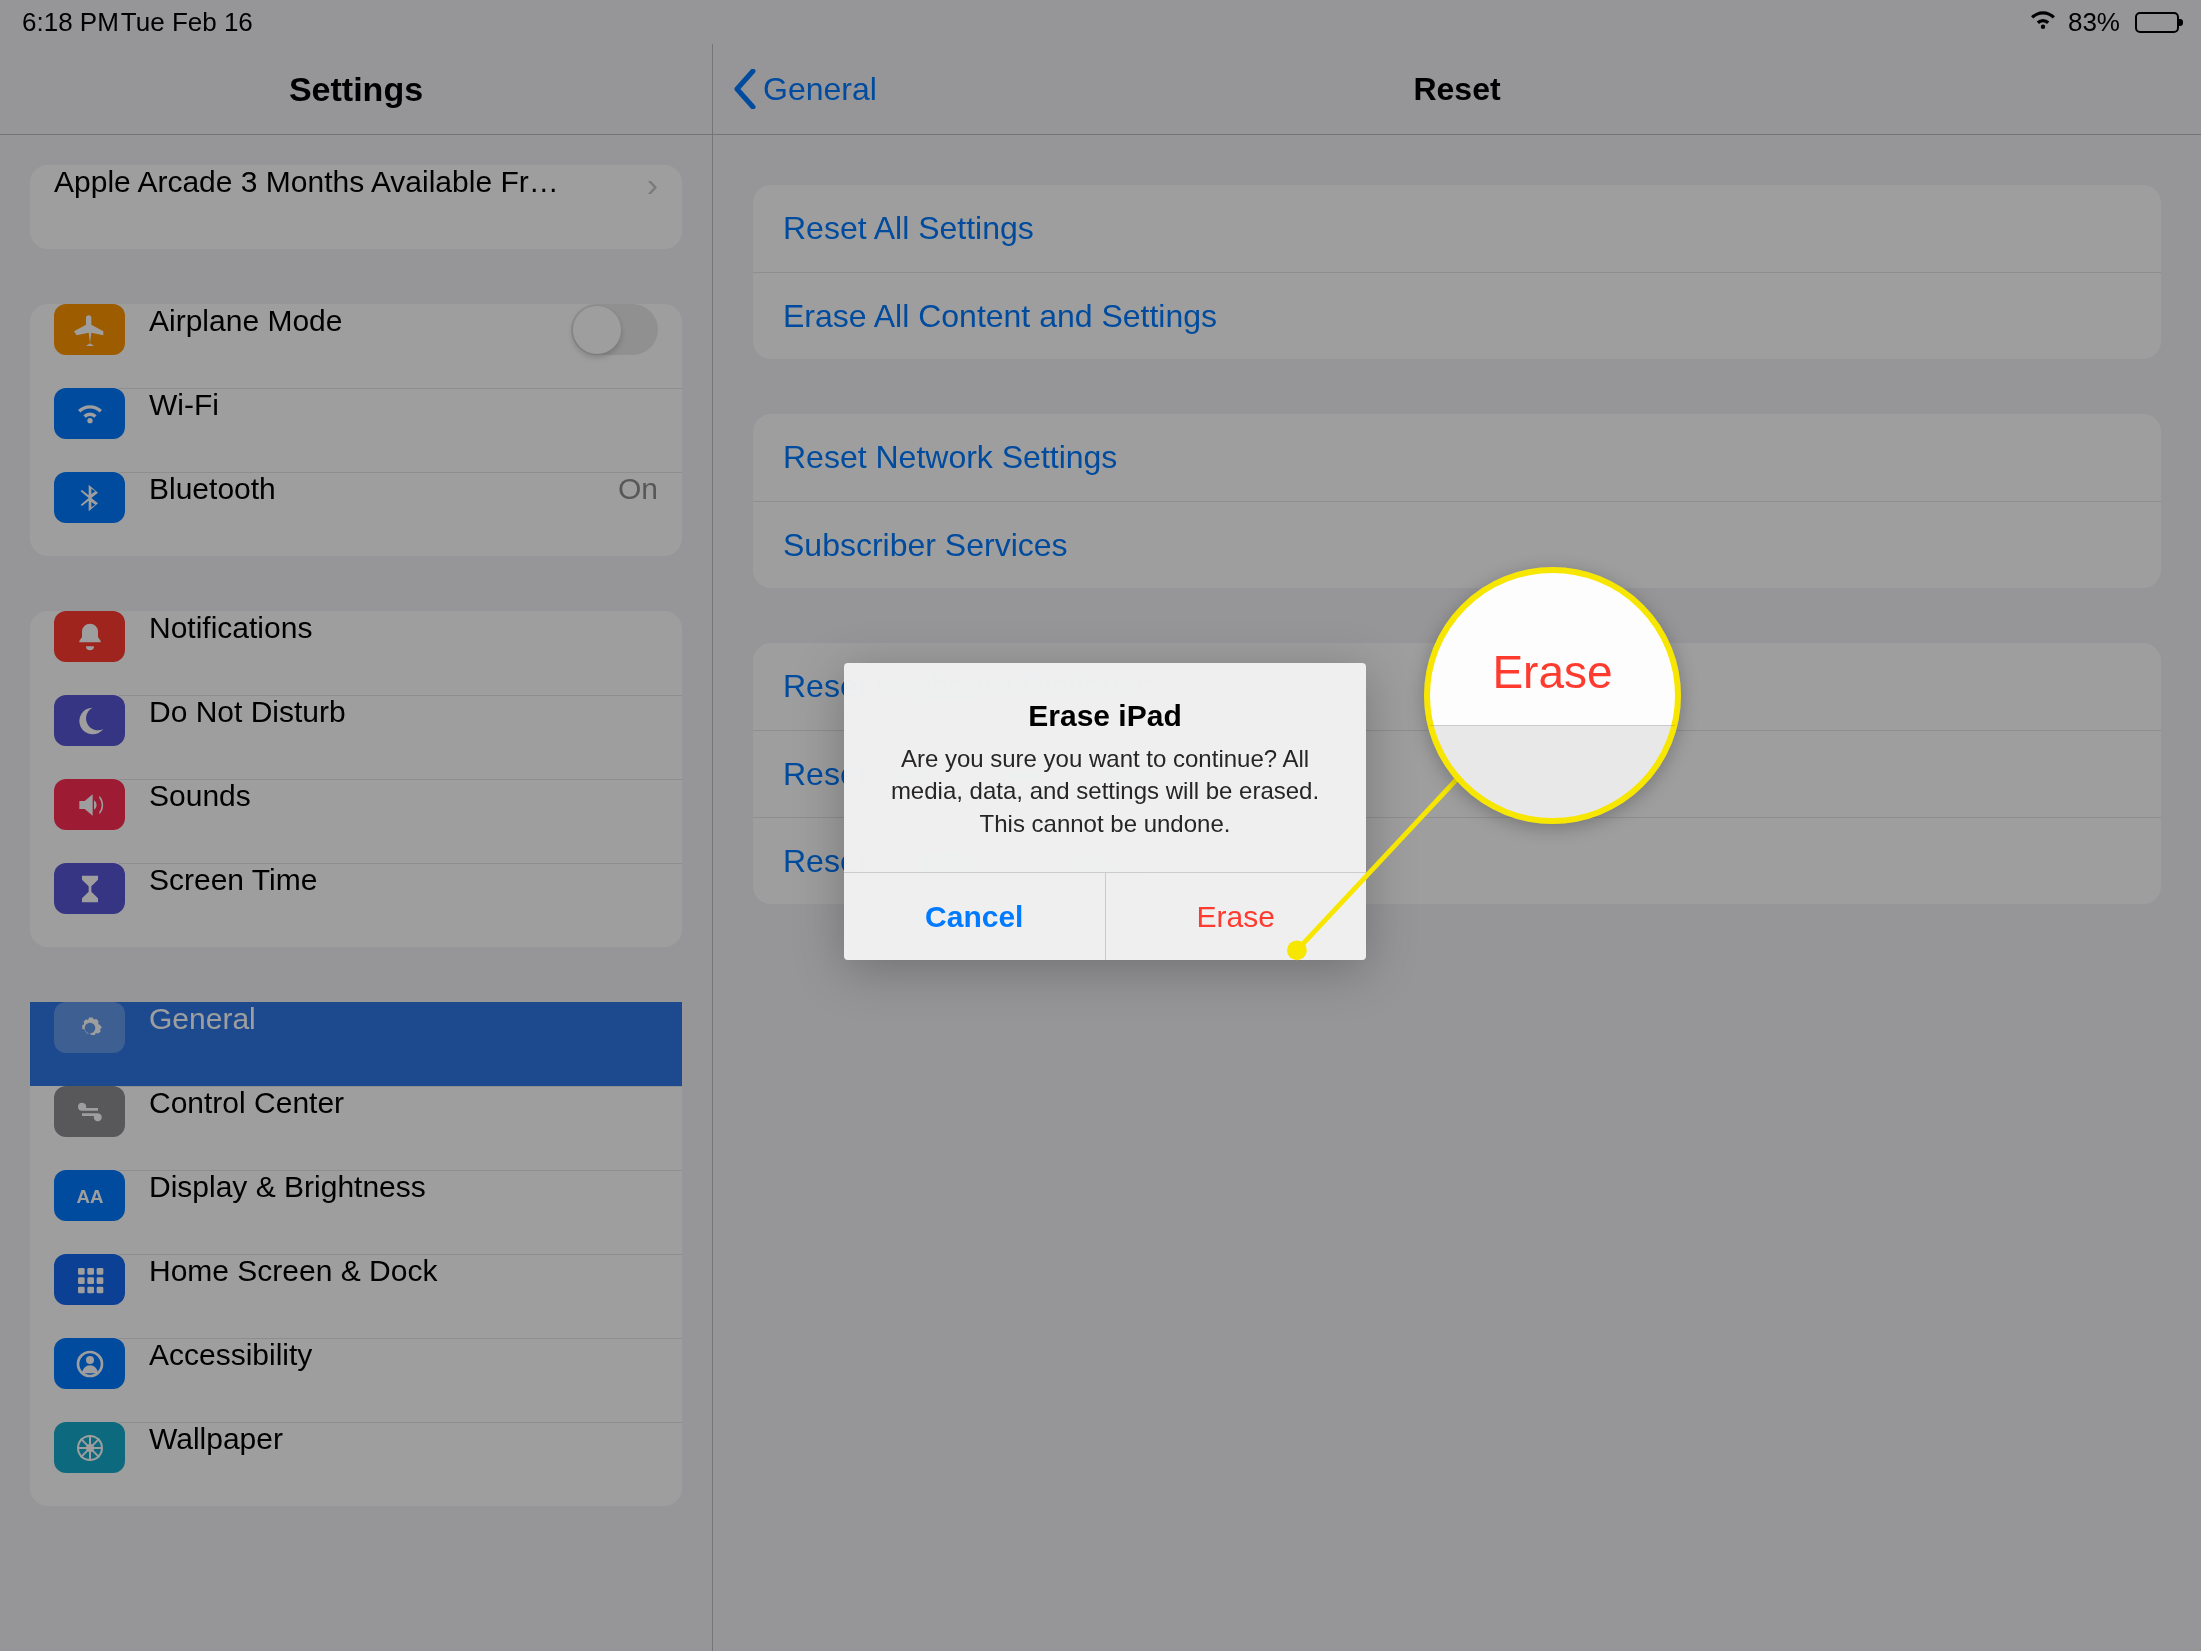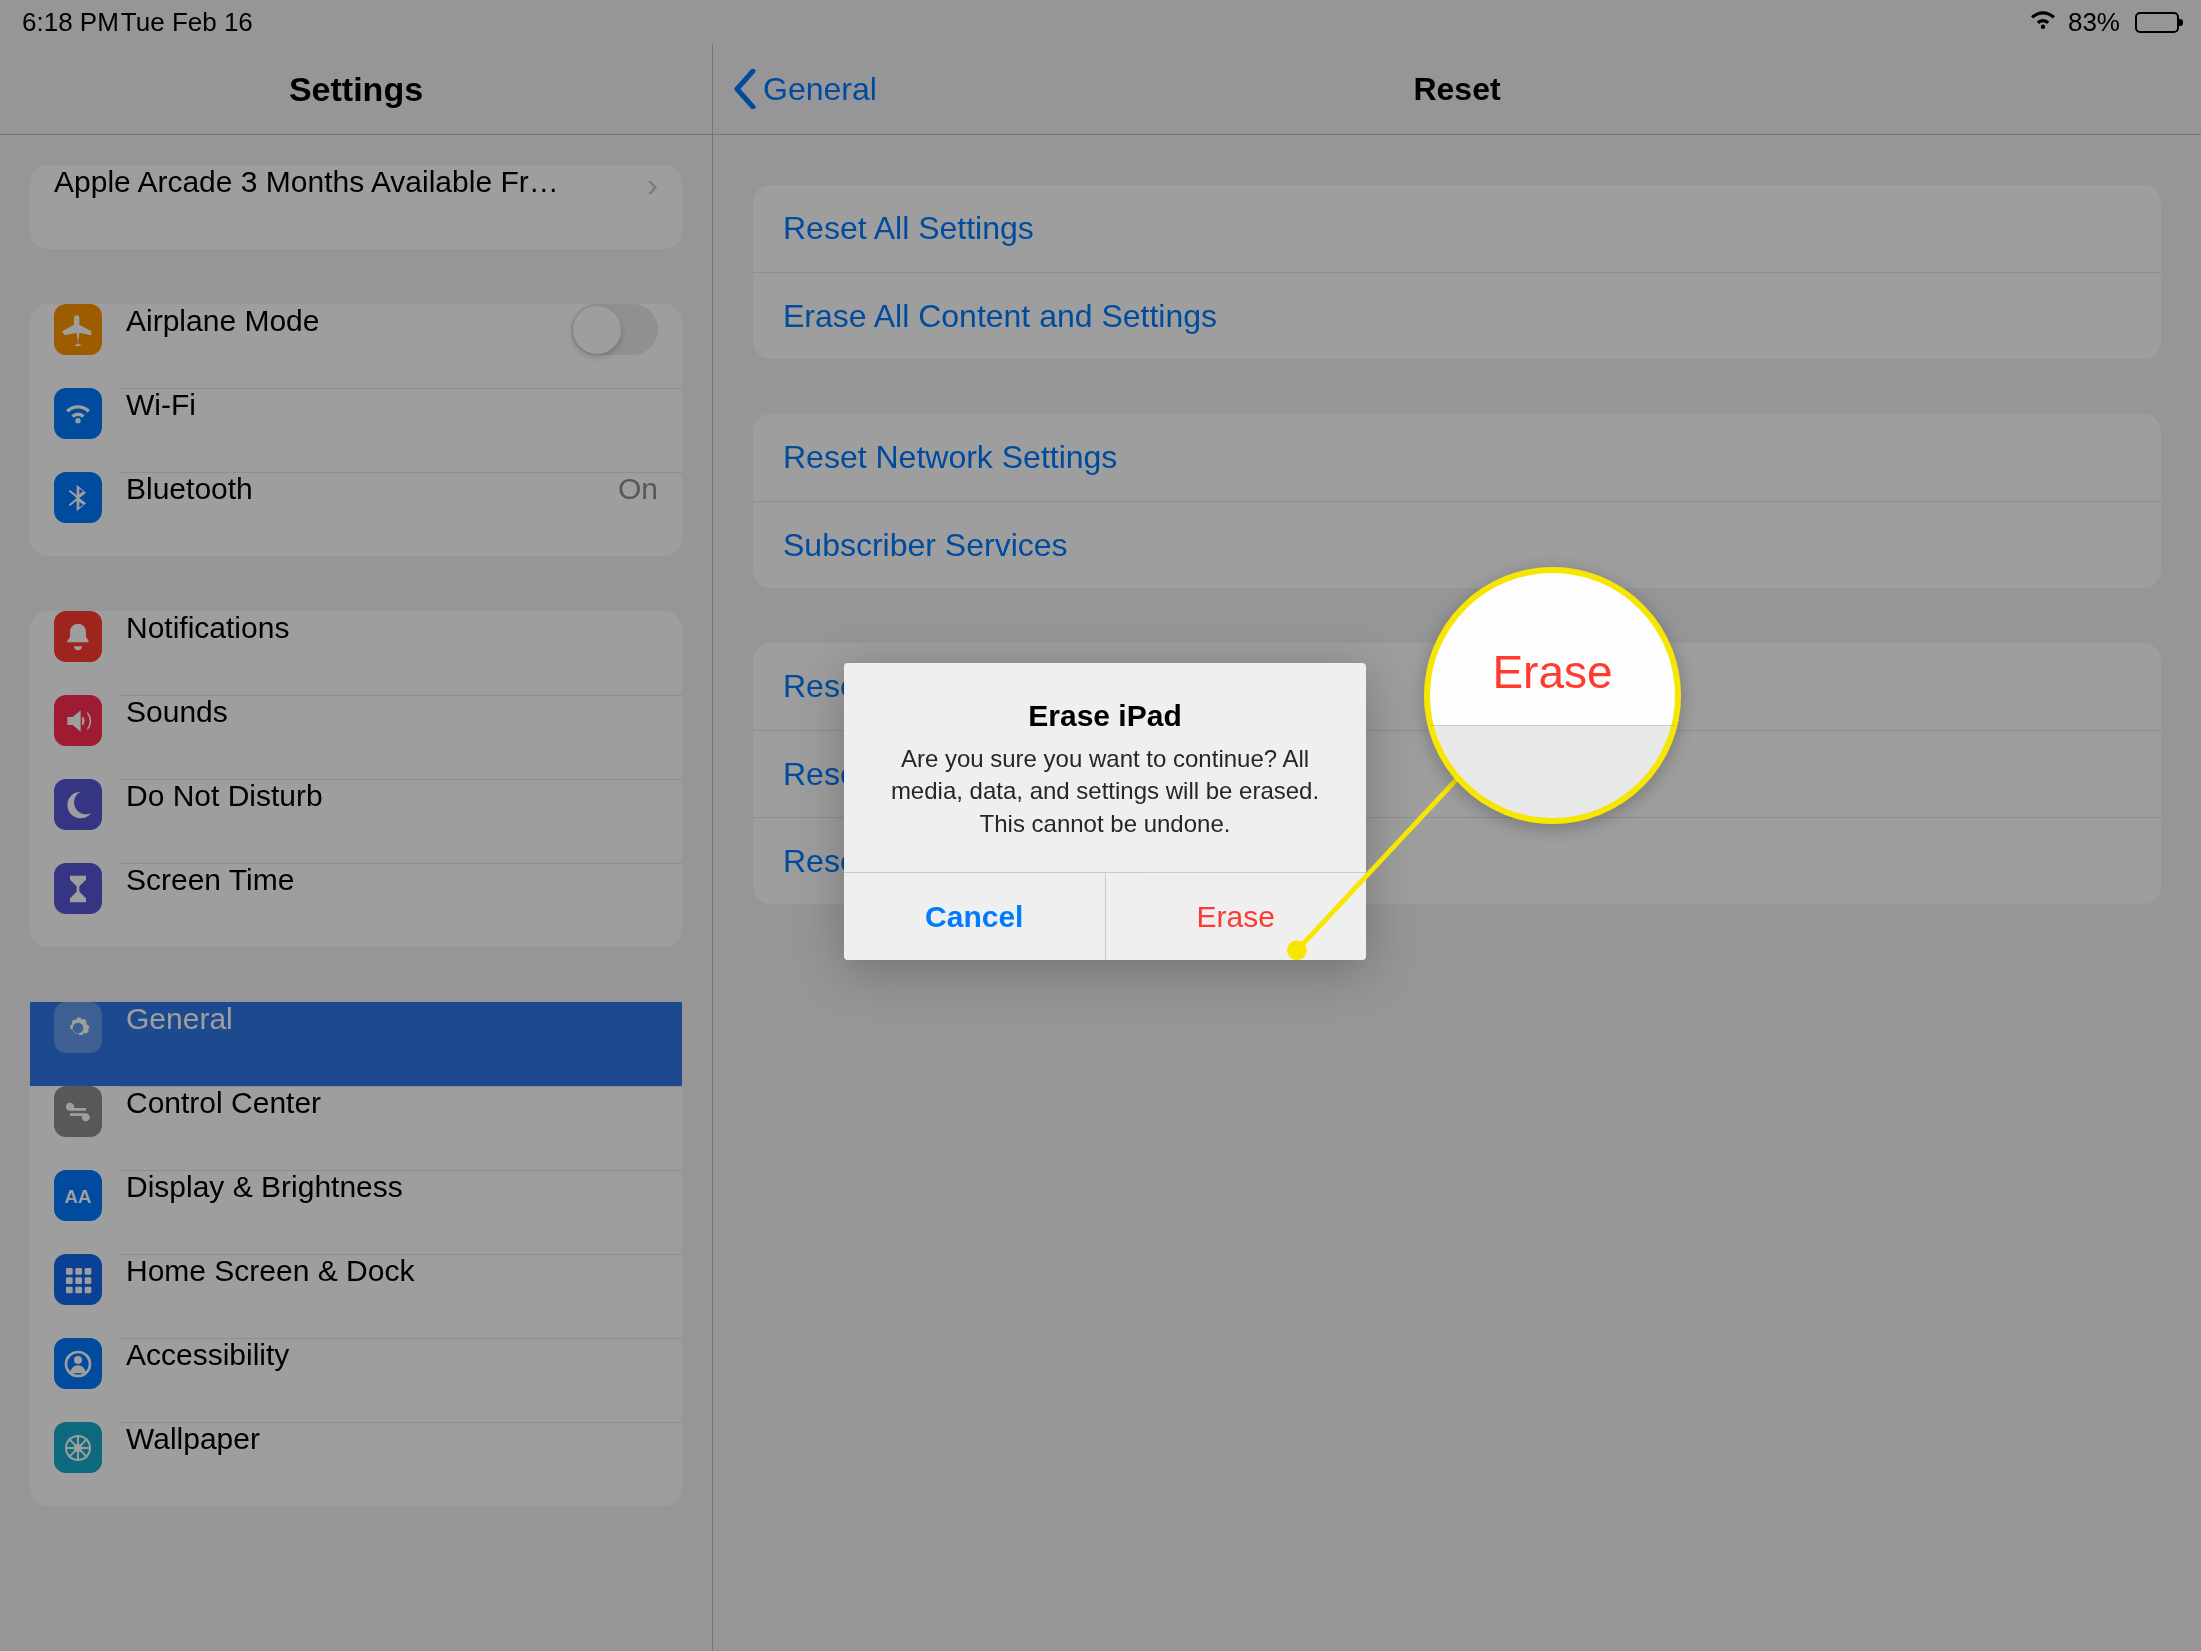--- a/index.html
+++ b/index.html
@@ -31,21 +31,21 @@
 .master-scroll{flex:1;overflow:hidden;padding:30px 30px 0 30px}
 
 .group{background:var(--bg-group);border-radius:18px;margin-bottom:55px}
 .row{display:flex;height:84px;padding:0 24px;font-size:30px}
 .row + .row{border-top:1px solid rgba(0,0,0,0.08);margin-left:89px;padding-left:0}
 .group .row + .row{margin-left:0;padding-left:24px}
 .group .row:not(:first-child){position:relative}
 .group .row:not(:first-child):before{content:"";position:absolute;left:89px;right:0;top:0;border-top:1px solid rgba(0,0,0,0.1)}
 .group .row + .row{border-top:none}
 
-.icon-box{width:48px;height:51px;border-radius:12px;margin-right:24px;display:flex;align-items:center;justify-content:center;flex:none}
+.icon-box{width:71px;height:51px;border-radius:12px;margin-right:24px;display:flex;align-items:center;justify-content:center;flex:none}
 .icon-box svg{width:32px;height:32px;fill:#fff}
 
 .chevron{margin-left:auto;color:#c7c7cc;font-size:34px}
 .row .trail{margin-left:auto;color:var(--gray-text)}
 
 
 .toggle{margin-left:auto;width:87px;height:51px;border-radius:26px;background:#e9e9eb;position:relative}
 .toggle-knob{position:absolute;top:2px;left:2px;width:48px;height:48px;border-radius:50%;background:#fff;box-shadow:0 3px 6px rgba(0,0,0,0.2)}
 
 .row.selected{background:var(--selected);color:#fff;border-radius:0}
@@ -160,34 +160,34 @@
       <div class="group" id="grp1">
           <div class="row">
             <span class="icon-box" style="background: rgb(255, 59, 48);">
               <svg viewBox="0 0 24 24">
                 <path d="M12 2a6 6 0 0 0-6 6v4l-2 3v1h16v-1l-2-3V8a6 6 0 0 0-6-6zm0 20a3 3 0 0 0 3-3H9a3 3 0 0 0 3 3z"></path>
               </svg>
             </span>
             <span>Notifications</span>
           </div>
           <div class="row">
+            <span class="icon-box" style="background: rgb(88, 86, 214);">
+              <svg viewBox="0 0 24 24">
+                <path d="M14 2a10 10 0 1 0 8 16 8 8 0 0 1-8-16z"></path>
+              </svg>
+            </span>
+            <span>Do Not Disturb</span>
+          </div>
+          <div class="row">
             <span class="icon-box" style="background: rgb(255, 45, 85);">
               <svg viewBox="0 0 24 24">
                 <path d="M4 9v6h4l6 5V4l-6 5zm13 3a4 4 0 0 0-2-3.5v7A4 4 0 0 0 17 12zm2-7v2a8 8 0 0 1 0 10v2a10 10 0 0 0 0-14z"></path>
               </svg>
             </span>
             <span>Sounds</span>
-          </div>
-          <div class="row">
-            <span class="icon-box" style="background: rgb(88, 86, 214);">
-              <svg viewBox="0 0 24 24">
-                <path d="M14 2a10 10 0 1 0 8 16 8 8 0 0 1-8-16z"></path>
-              </svg>
-            </span>
-            <span>Do Not Disturb</span>
           </div>
           <div class="row">
             <span class="icon-box" style="background: rgb(88, 86, 214);">
               <svg viewBox="0 0 24 24">
                 <path d="M6 2h12v3l-5 5v4l5 5v3H6v-3l5-5v-4L6 5z"></path>
               </svg>
             </span>
             <span>Screen Time</span>
           </div>
         </div>

